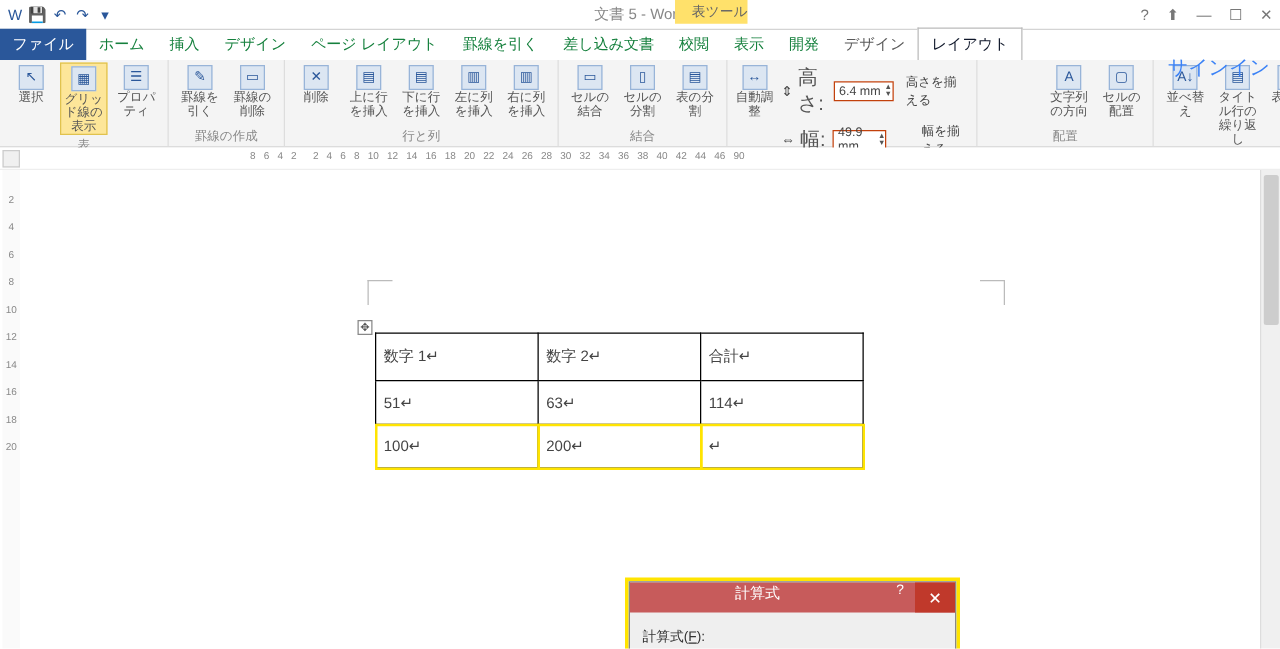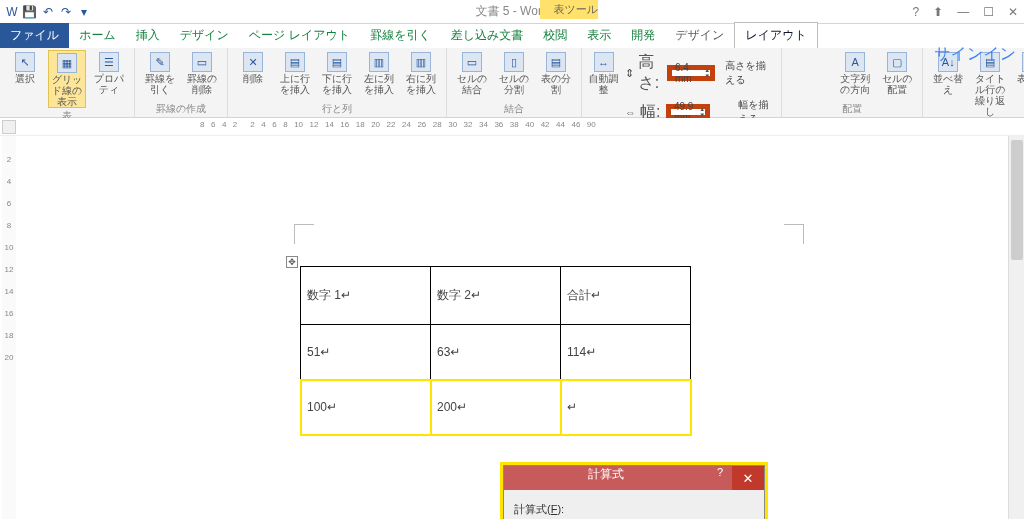--- a/index.html
+++ b/index.html
@@ -18,34 +18,34 @@
 .signin{position:absolute;right:8px;top:20px;font-size:16px;color:#3b82f6}
 .ribbon{height:70px;background:#f4f4f4;border-bottom:1px solid #d4d4d4;display:flex}
 .grp{border-right:1px solid #ddd;padding:2px 6px 0 6px;display:flex;flex-direction:column;justify-content:space-between}
 .grp-row{display:flex;gap:4px;align-items:flex-start}
 .btn{display:flex;flex-direction:column;align-items:center;width:38px;padding-top:2px;gap:1px;font-size:10px;color:#555;line-height:1.1;text-align:center}
 .btn.sel{background:#fde699;border:1px solid #e0c24e}
 .btn .ic{width:20px;height:20px;background:#dce6f2;border:1px solid #98b4d8;display:flex;align-items:center;justify-content:center;color:#2a579a;font-size:11px}
 .grp-label{text-align:center;font-size:10px;color:#888;padding:1px 0}
 .size-row{display:flex;align-items:center;gap:4px;margin:2px 0}
 .size-row .lbl{font-size:16px;color:#555;width:30px}
-.size-row .val{border:5px solid #c2410c;background:#fff;width:56px;height:16px;font-size:10px;padding-left:3px;display:flex;align-items:center;justify-content:space-between}
+.size-row .val{border:1px solid #c2410c;background:#fff;width:56px;height:16px;font-size:10px;padding-left:3px;display:flex;align-items:center;justify-content:space-between}
 .spin{display:flex;flex-direction:column;font-size:6px;line-height:6px;color:#555}
 .ruler-area{position:relative;height:18px;background:#fff;border-bottom:1px solid #eee}
 .ruler-h{position:absolute;left:200px;top:2px;font-size:8px;color:#888;letter-spacing:0;display:flex;gap:6.5px}
 .ruler-corner{position:absolute;left:2px;top:2px;width:14px;height:14px;background:#f0f0f0;border:1px solid #ccc}
 .doc-area{position:relative;width:100%;height:383px;background:#fff;overflow:hidden}
 .ruler-v{position:absolute;left:2px;top:0;width:14px;height:100%;background:#fafafa;font-size:8px;color:#888;display:flex;flex-direction:column;align-items:center;gap:13px;padding-top:6px}
 .page{position:absolute;left:220px;top:0;width:590px;height:400px;background:#fff}
 .corner-mark{position:absolute;width:20px;height:20px}
 .corner-mark.tl{left:74px;top:88px;border-left:1px solid #bbb;border-top:1px solid #bbb}
 .corner-mark.tr{right:6px;top:88px;border-right:1px solid #bbb;border-top:1px solid #bbb}
 .tbl-handle{position:absolute;left:66px;top:120px;width:12px;height:12px;border:1px solid #888;background:#fff;font-size:9px;text-align:center;line-height:10px;color:#555}
 .wtable{position:absolute;left:80px;top:130px;border-collapse:collapse;font-size:12px}
-.wtable td{border:1px solid #000;padding:20px 6px;height:18px;width:130px;vertical-align:middle}
+.wtable td{border:1px solid #000;padding:10px 6px;height:18px;width:130px;vertical-align:middle}
 .wtable tr.hl td{outline:2px solid #ffe400;outline-offset:-1px}
 .dialog-wrap{position:absolute;left:500px;top:326px;width:268px;border:3px solid #ffe400}
 .dialog{background:#efefef;border:1px solid #888}
 .dlg-title{height:24px;background:#c75b5b;color:#fff;display:flex;align-items:flex-start;position:relative}
 .dlg-title .t{flex:1;text-align:center;font-size:12px}
 .dlg-title .help{width:24px;text-align:center;color:#fff}
 .dlg-title .close{width:32px;height:100%;background:#c0392b;color:#fff;display:flex;align-items:center;justify-content:center;font-size:13px}
 .dlg-body{padding:8px 10px}
 .dlg-body .lbl{font-size:11px;color:#333;margin-top:4px}
 .dlg-body .lbl .u{text-decoration:underline}

